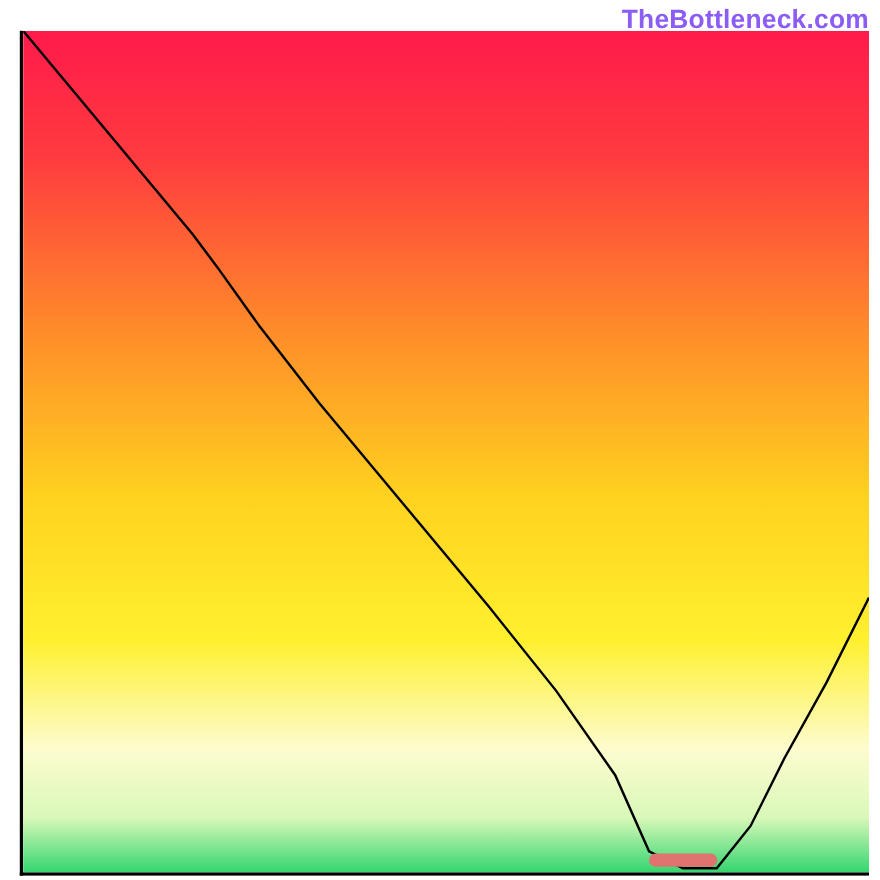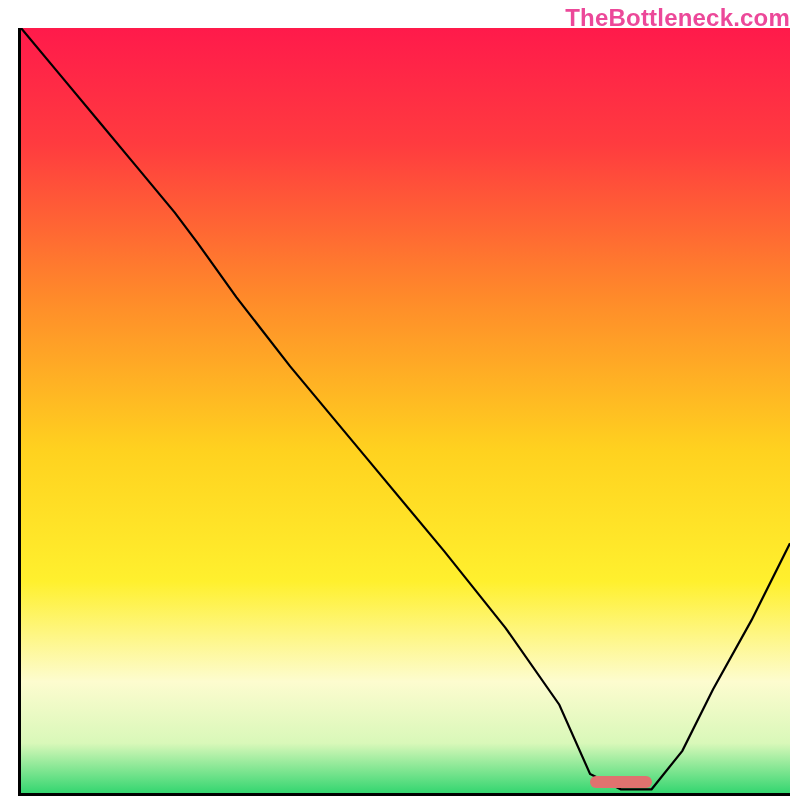--- a/index.html
+++ b/index.html
@@ -14,21 +14,21 @@
     position: relative;
     width: 800px;
     height: 800px;
   }
   .watermark {
     position: absolute;
     top: 4px;
     right: 10px;
     font-size: 24px;
     font-weight: bold;
-    color: #ec4899;
+    color: #8b5cf6;
     letter-spacing: 0.2px;
   }
   .plot-area {
     position: absolute;
     left: 18px;
     top: 28px;
     width: 772px;
     height: 768px;
     border-left: 3px solid #000;
     border-bottom: 3px solid #000;

